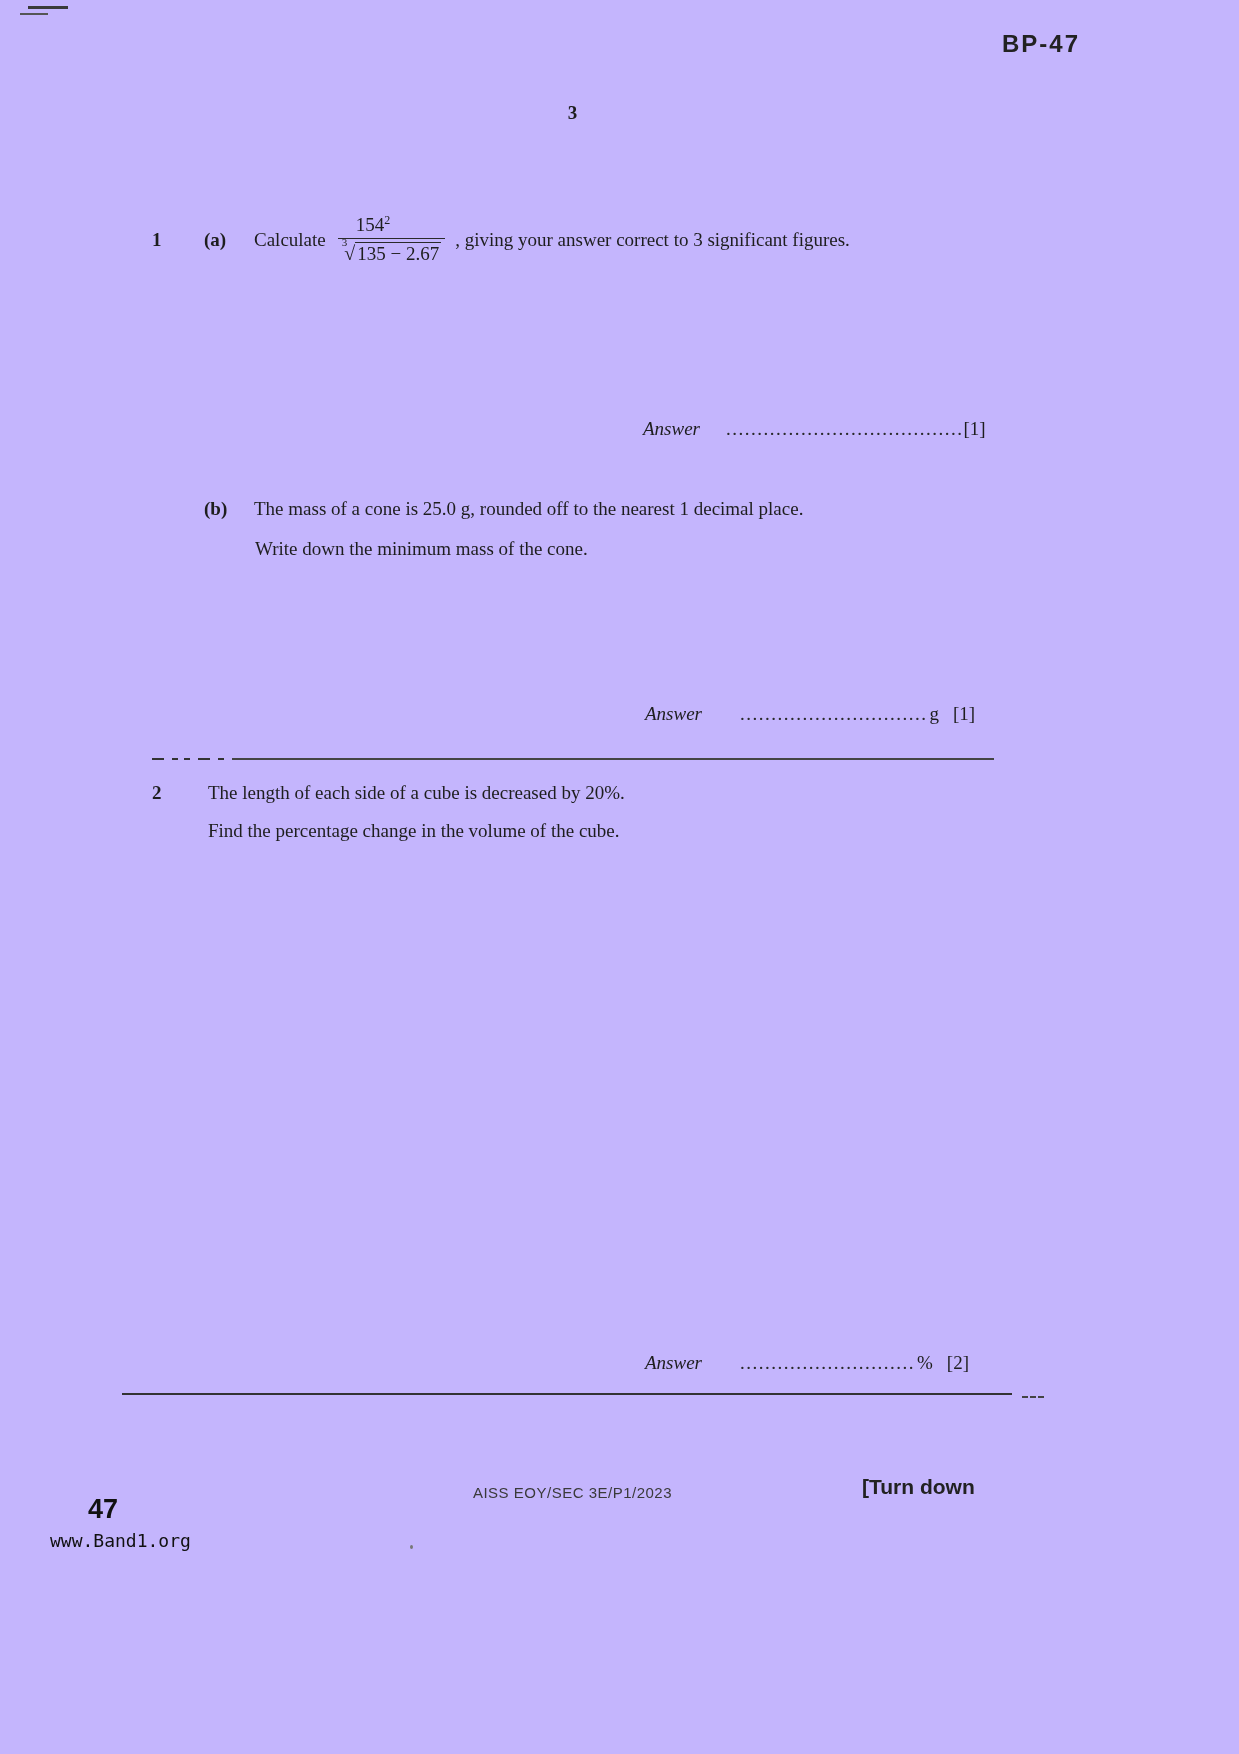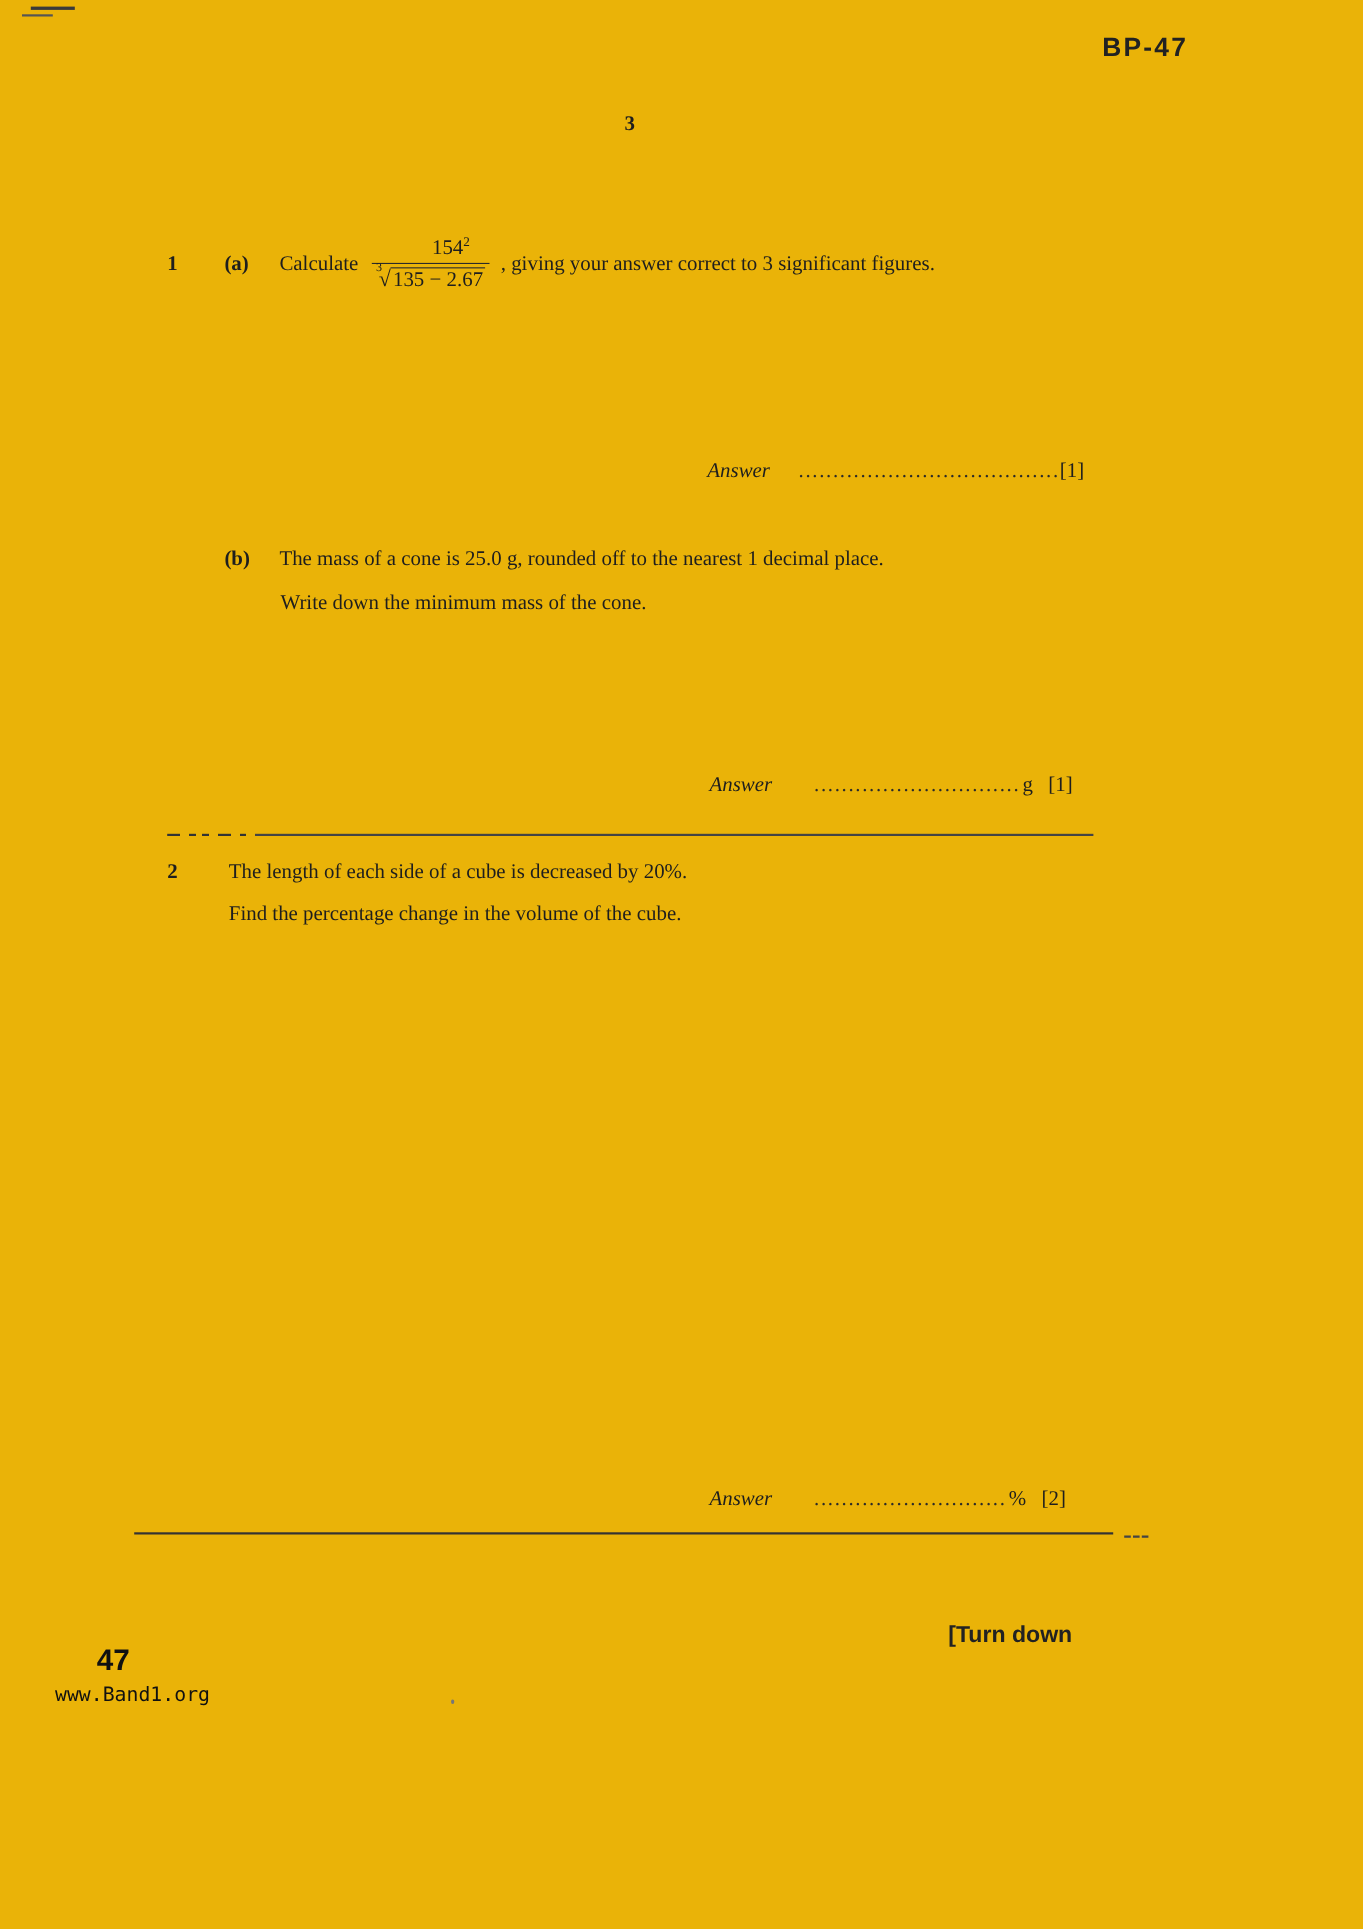--- a/index.html
+++ b/index.html
@@ -1,20 +1,20 @@
 <!DOCTYPE html>
 <html><head>
 <meta charset="utf-8">
 <style>
   html,body { margin:0; padding:0; background:#9a9a9a; }
   .page {
     position:relative;
     width:1239px; height:1754px;
     margin:0 auto;
-    background:#eab308;
+    background:#c4b5fd;
     font-family:"Liberation Serif", serif;
     color:#1e1e1e;
     overflow:hidden;
   }
   .abs { position:absolute; }
 
   
   .artifact-line1 { left:28px; top:6px; width:40px; height:3px; background:#3a3a3a; }
   .artifact-line2 { left:20px; top:13px; width:28px; height:2px; background:#555; }
   .artifact-dot   { left:410px; top:1545px; width:3px; height:4px; background:#777; border-radius:50%; }
@@ -25,21 +25,21 @@
     font-size:24px; font-weight:bold; letter-spacing:2px; color:#222;
   }
   .page-number { left:0; top:102px; width:1145px; text-align:center; font-size:19px; font-weight:bold; }
   .instruction { left:0; top:172px; width:1145px; text-align:center; font-size:19px; }
 
   .qrow { display:flex; align-items:center; font-size:19px; }
   .qnum  { font-weight:bold; width:52px; flex:0 0 auto; }
   .qpart { font-weight:bold; width:50px; flex:0 0 auto; }
 
   .fraction {
-    display:inline-flex; flex-direction:column; align-items:flex-end;
+    display:inline-flex; flex-direction:column; align-items:flex-start;
     margin:0 10px 0 12px; line-height:1.15; font-size:19px;
   }
   .fraction .num { padding:0 18px 2px; }
   .fraction .num sup { font-size:12px; }
   .fraction .den {
     border-top:1.6px solid #2a2a2a;
     padding:3px 4px 0;
     white-space:nowrap;
   }
   .root-idx { font-size:11px; position:relative; top:-7px; margin-right:-3px; }
@@ -146,17 +146,18 @@
   <div class="abs answer-row" style="left:645px; top:1352px;">
     <span class="answer-label" style="margin-right:38px;">Answer</span>
     <span class="dots">............................</span>
     <span class="unit">%</span>
     <span class="marks">[2]</span>
   </div>
 
   <div class="abs bottom-rule"></div>
   <div class="abs bottom-rule-dash"></div>
 
+  <div class="abs doc-code">AISS EOY/SEC 3E/P1/2023</div>
   <div class="abs turn-over">[Turn down</div>
   <div class="abs corner-num">47</div>
   <div class="abs site-url">www.Band1.org</div>
 
 </div>
 
 </body></html>

